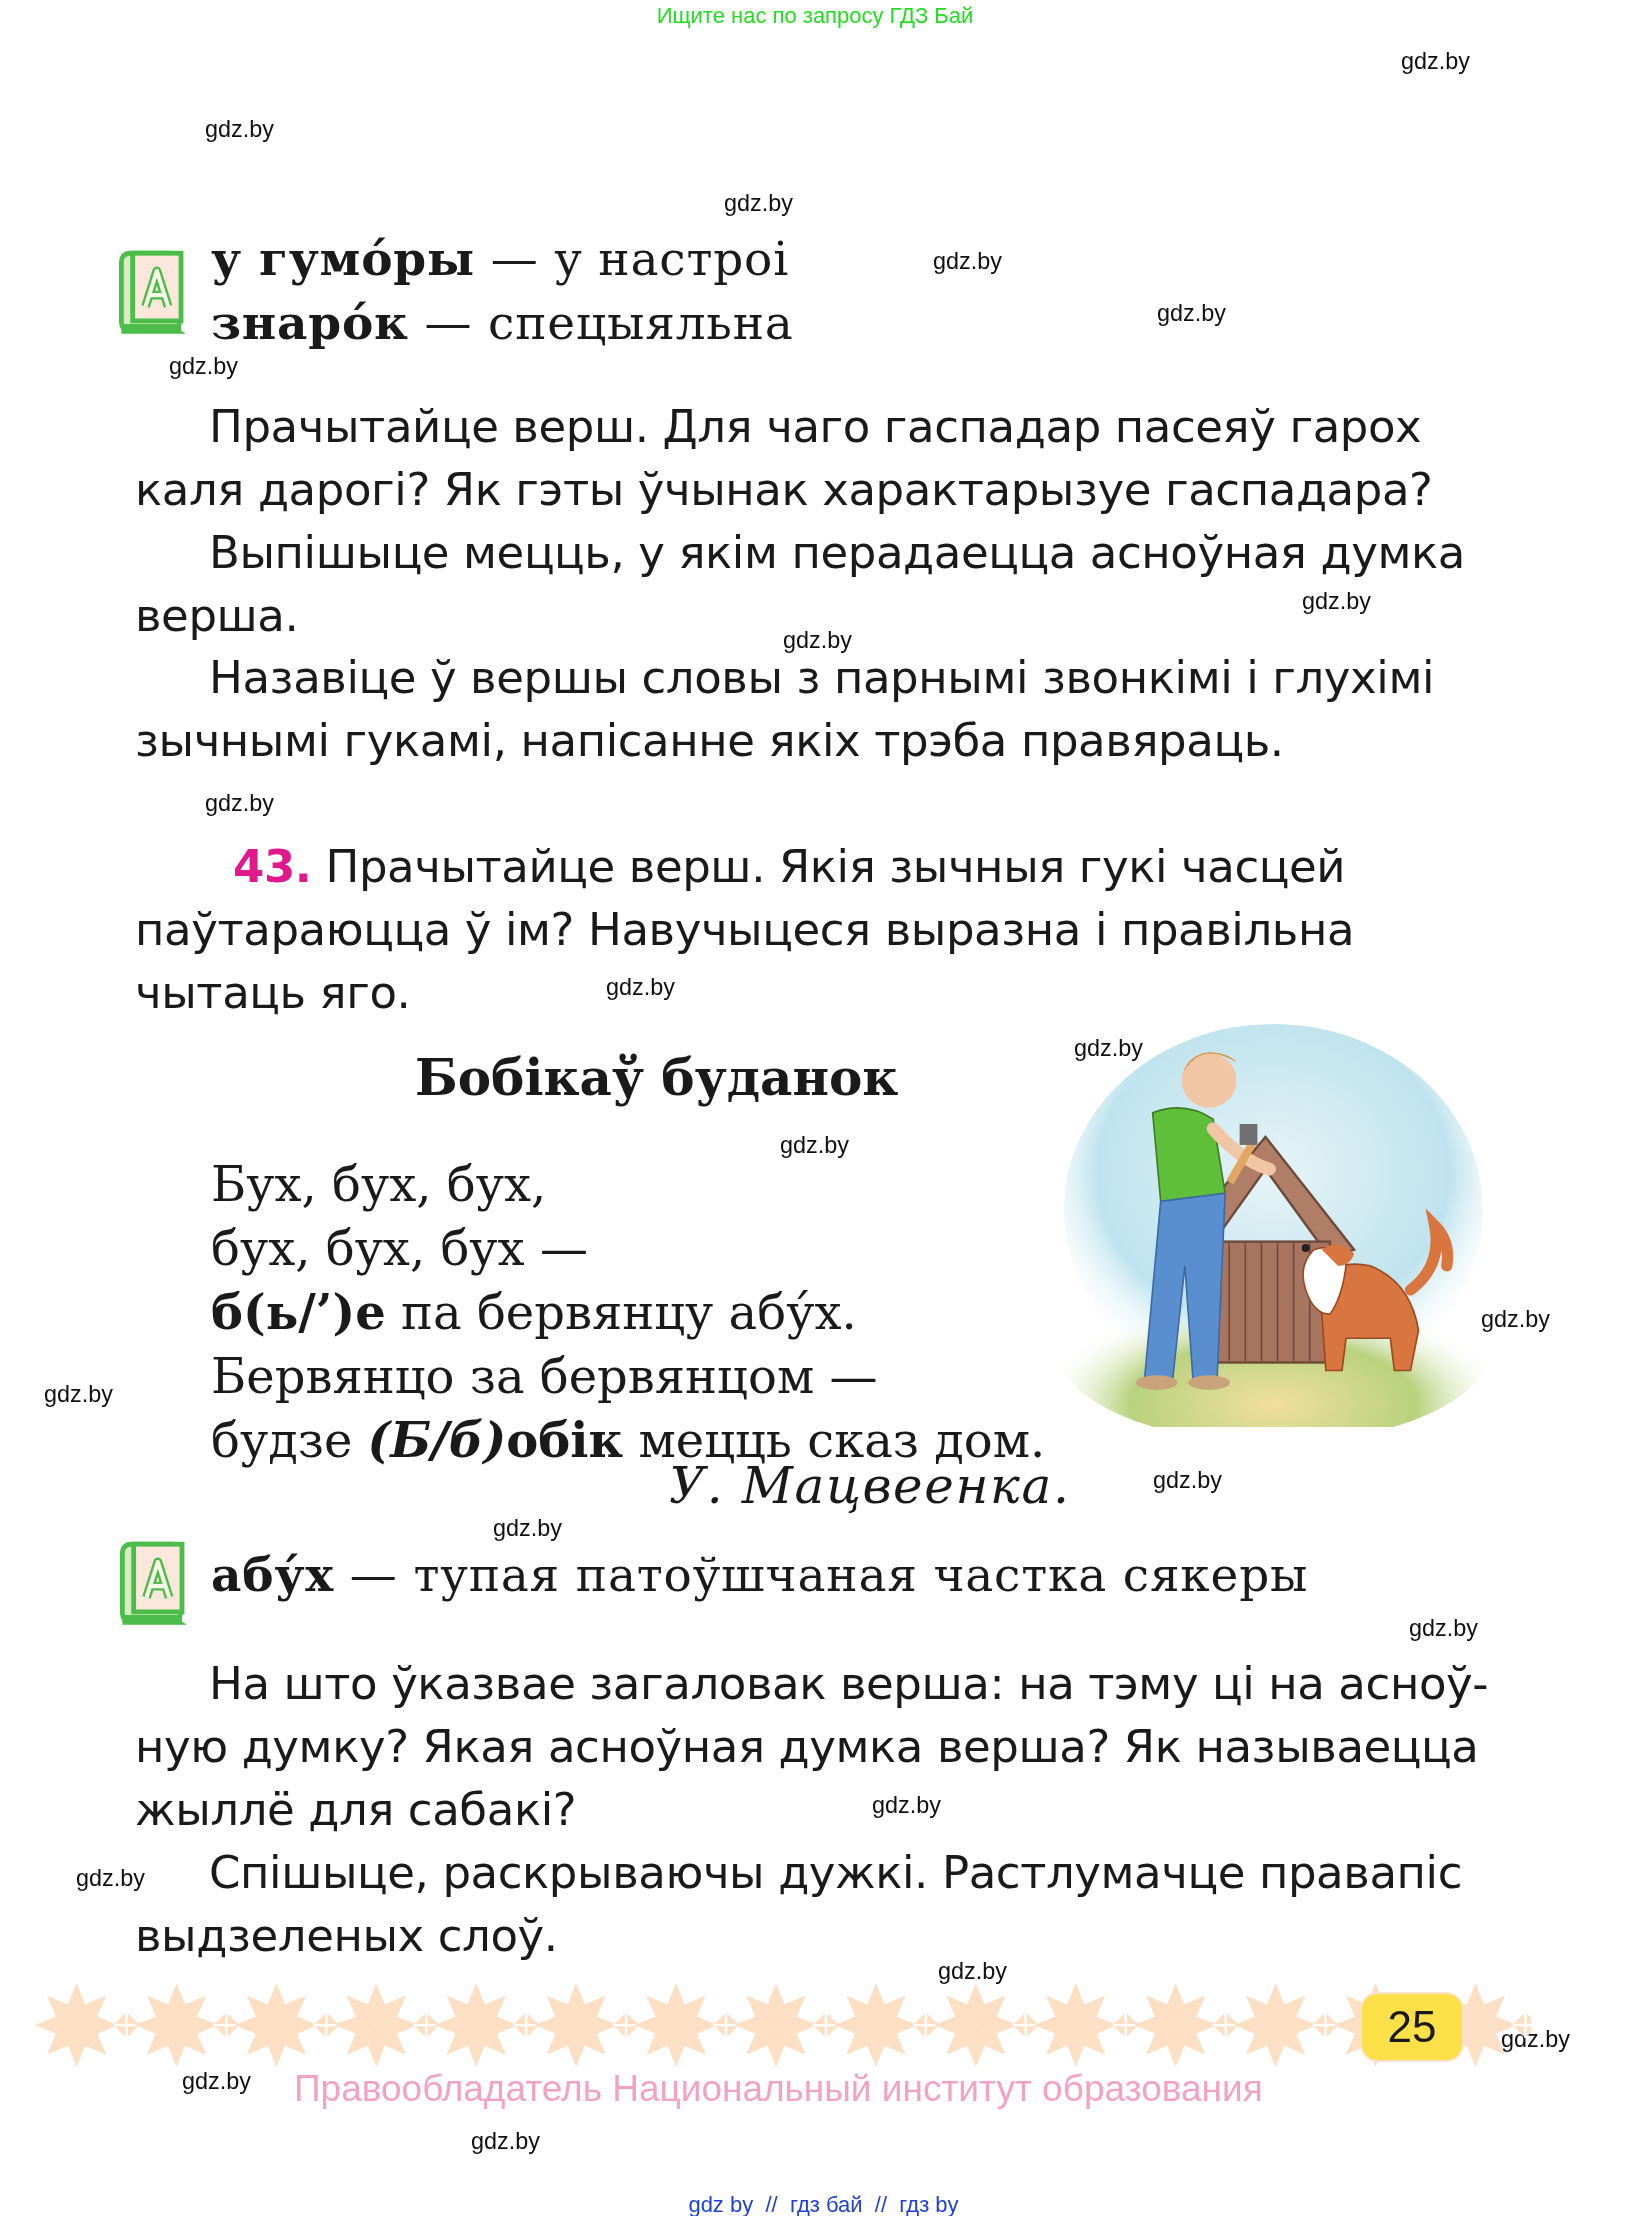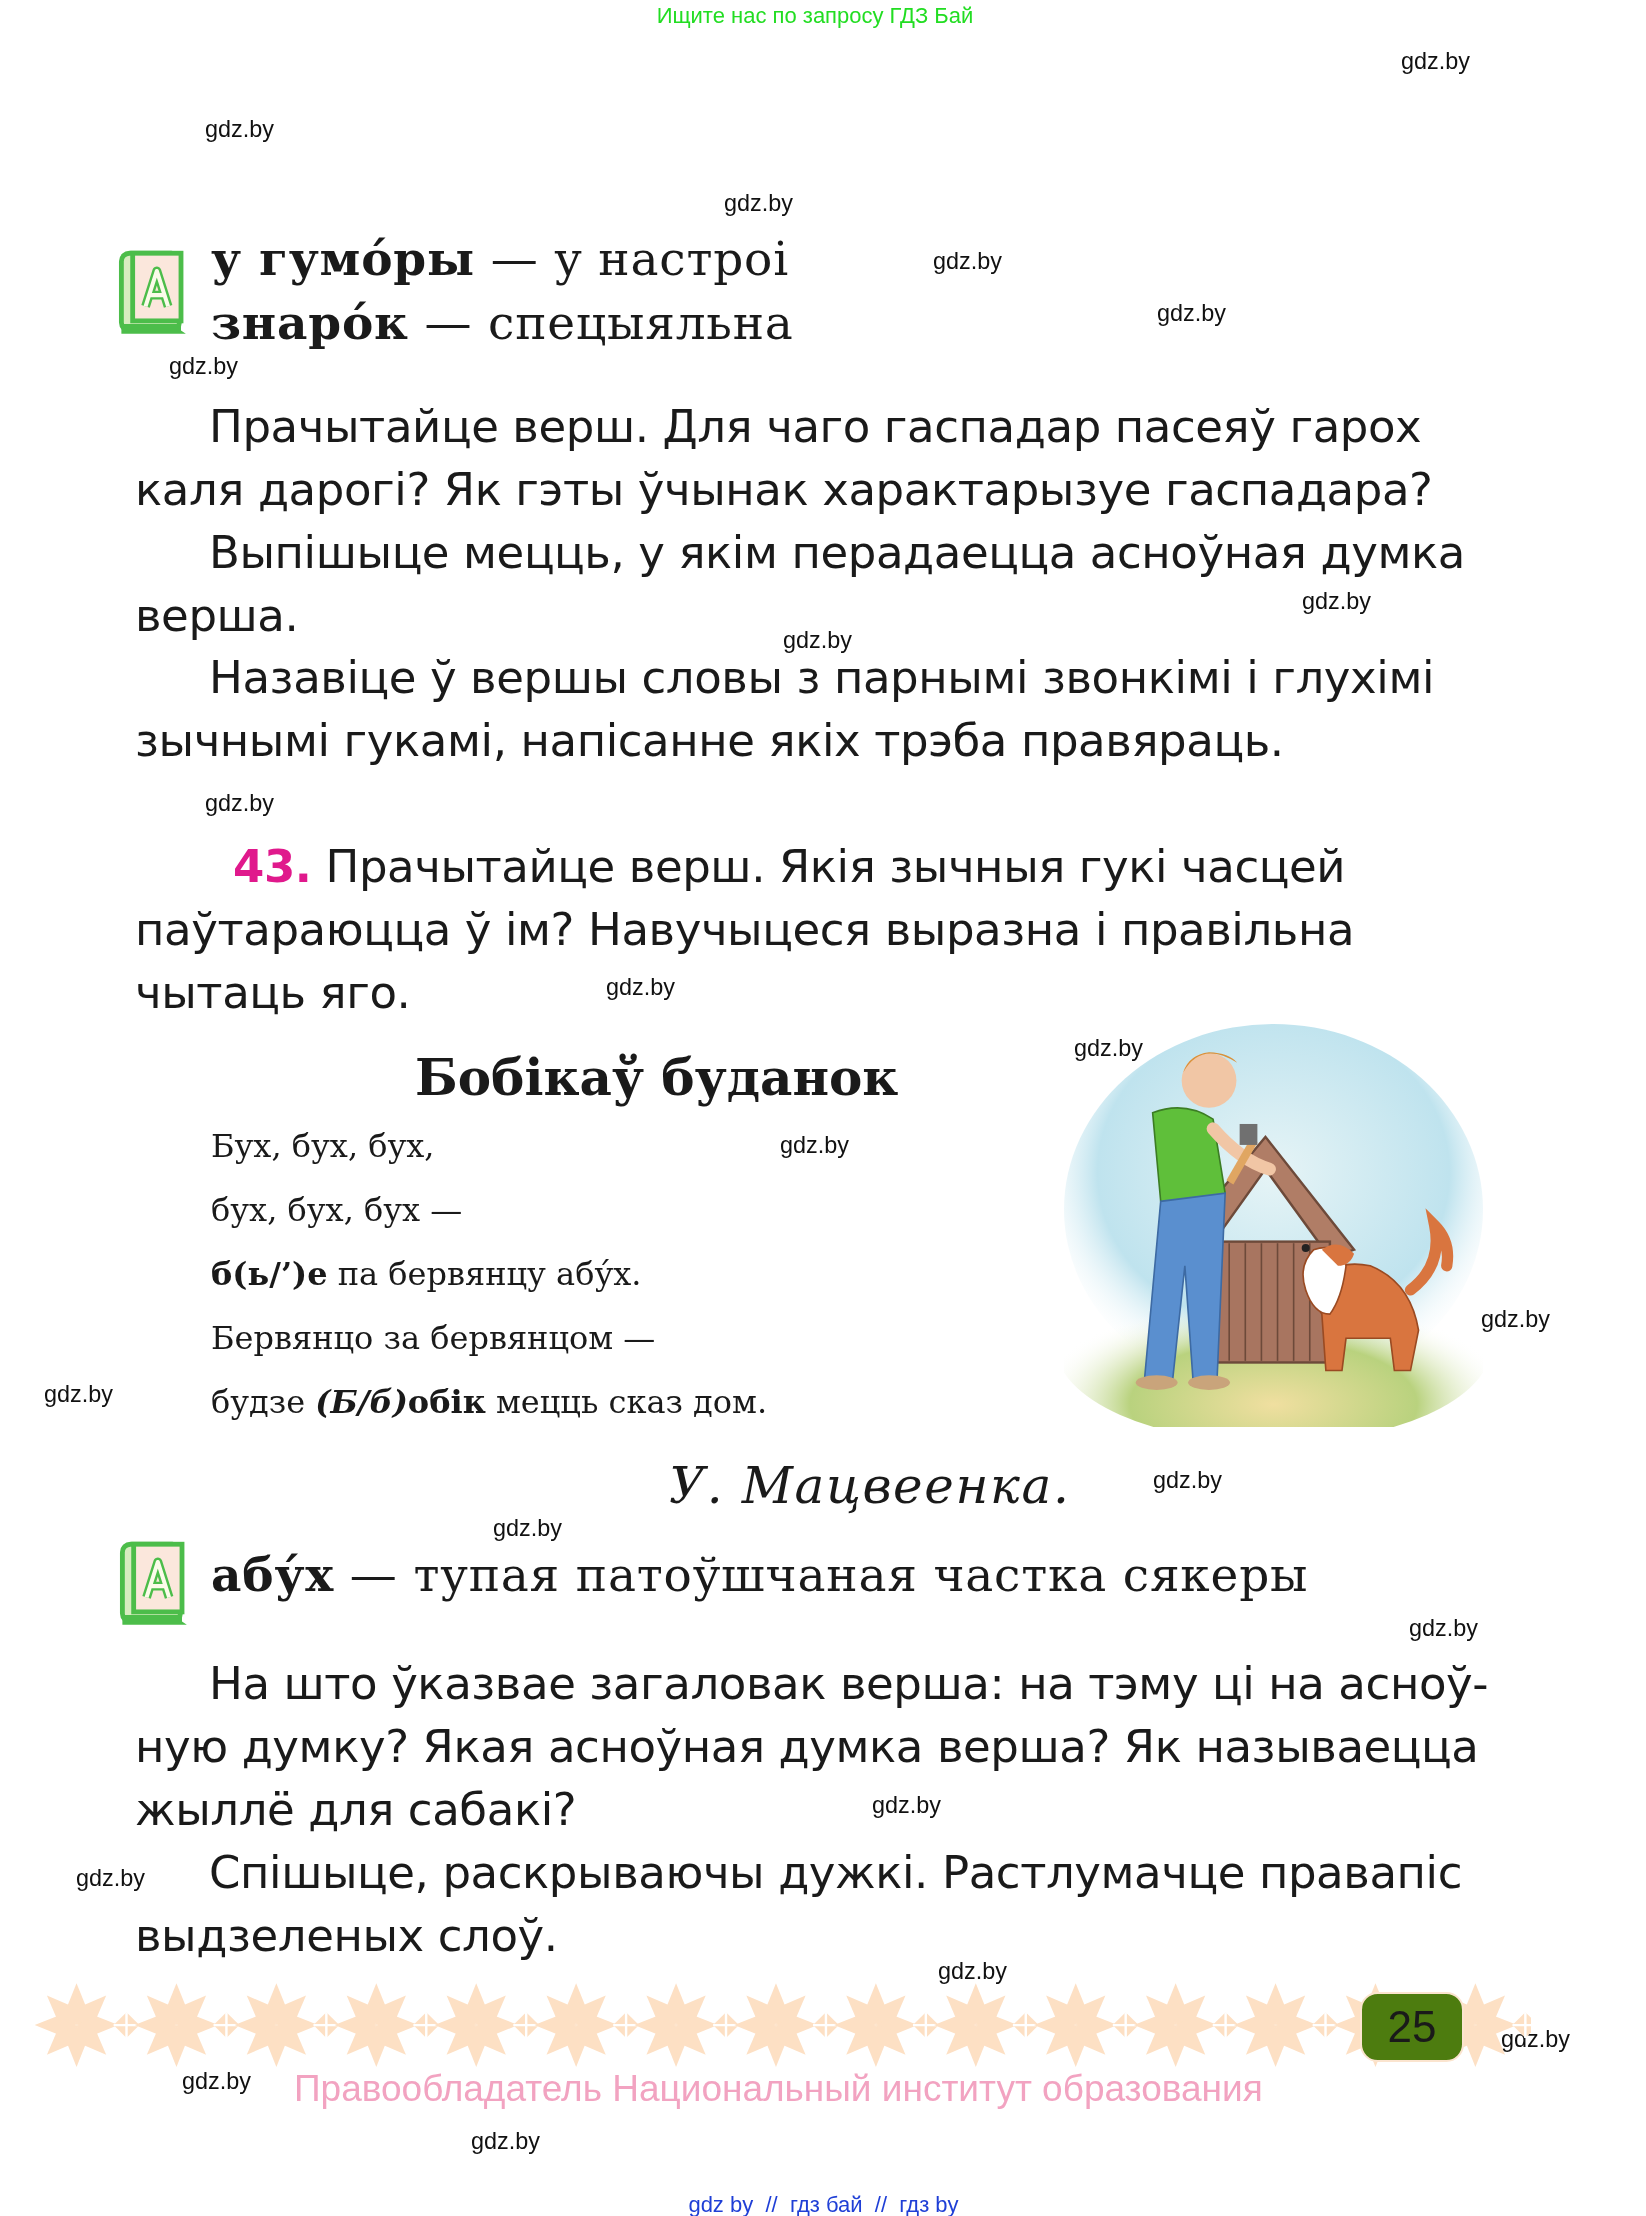--- a/index.html
+++ b/index.html
@@ -6,29 +6,29 @@
   body { width: 1647px; height: 2216px; position: relative; overflow: hidden; font-family: "DejaVu Sans", sans-serif; color: #1a1a1a; }
   .wm { position: absolute; font-family: "Liberation Sans", sans-serif; font-size: 23.4px; color: #111; white-space: nowrap; }
   .top-banner { position: absolute; top: 3.2px; left: 0; width: 1630px; text-align: center; font-family: "Liberation Sans", sans-serif; font-size: 22px; color: #22dd22; }
   .vocab-line { position: absolute; font-family: "DejaVu Serif", serif; font-size: 47px; color: #1a1a1a; white-space: nowrap; letter-spacing: 0.8px; }
   .vocab-line b { font-weight: 700; }
   .para { position: absolute; left: 135px; width: 1322px; font-family: "DejaVu Sans", sans-serif; font-size: 45px; line-height: 63px; color: #1a1a1a; text-align: justify; letter-spacing: -0.4px; }
   .para .line { display: block; white-space: nowrap; }
   .indent { padding-left: 74px; }
   .ex-num { color: #e0198c; font-weight: 700; margin-left: 24px; }
   .poem-title { position: absolute; left: 415px; top: 1048px; font-family: "DejaVu Serif", serif; font-weight: 700; font-size: 50px; color: #1a1a1a; white-space: nowrap; }
-  .poem { position: absolute; left: 211px; top: 1114px; font-family: "DejaVu Serif", serif; font-size: 32px; line-height: 64px; color: #1a1a1a; white-space: nowrap; }
+  .poem { position: absolute; left: 211px; top: 1152px; font-family: "DejaVu Serif", serif; font-size: 48px; line-height: 64px; color: #1a1a1a; white-space: nowrap; }
   .poem .line { display: block; }
   .poem b { font-weight: 700; }
   .poem i { font-style: italic; font-weight: 700; }
   .author { position: absolute; left: 669px; top: 1457px; font-family: "DejaVu Serif", serif; font-style: italic; font-size: 50px; color: #1a1a1a; white-space: nowrap; letter-spacing: 1.6px; }
   .book-icon { position: absolute; width: 68px; height: 87px; }
   .illustration { position: absolute; left: 1064px; top: 1024px; width: 419px; height: 403px; }
   .ornament { position: absolute; left: 0; top: 1979px; width: 1531px; height: 93px; }
-  .page-num-box { position: absolute; left: 1360px; top: 1992px; width: 100px; height: 66px; border: 2.4px solid #fbe4cf; border-radius: 17.7px; background: #4d7c0f; display: flex; align-items: center; justify-content: center; font-family: "Liberation Sans", sans-serif; font-size: 44px; color: #1a1a1a; }
+  .page-num-box { position: absolute; left: 1360px; top: 1992px; width: 100px; height: 66px; border: 2.4px solid #fbe4cf; border-radius: 17.7px; background: #fde047; display: flex; align-items: center; justify-content: center; font-family: "Liberation Sans", sans-serif; font-size: 44px; color: #1a1a1a; }
   .copyright { position: absolute; left: 294px; top: 2068px; font-family: "Liberation Sans", sans-serif; font-size: 37px; color: #f2a3c1; white-space: nowrap; }
   .footer-links { position: absolute; top: 2192px; left: 0; width: 1647px; text-align: center; font-family: "Liberation Sans", sans-serif; font-size: 22px; color: #1f3fd6; white-space: pre; }
   .footer-links span { cursor: pointer; }
 </style>
 </head>
 <body>
 
 <div class="top-banner">Ищите нас по запросу ГДЗ Бай</div>
 
 <div id="watermarks">

